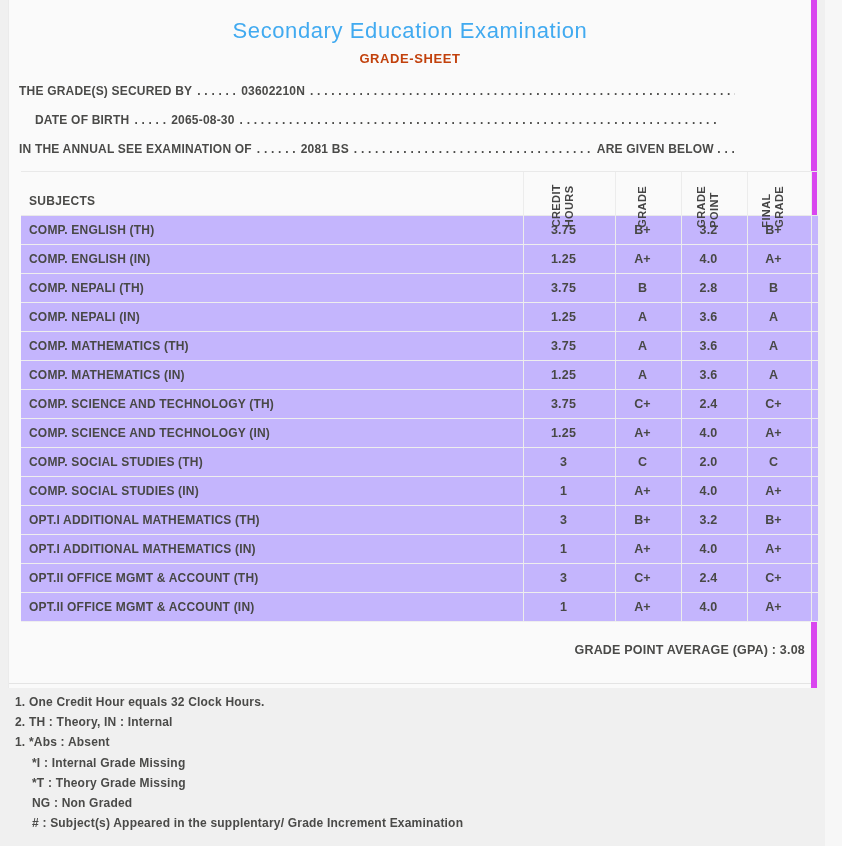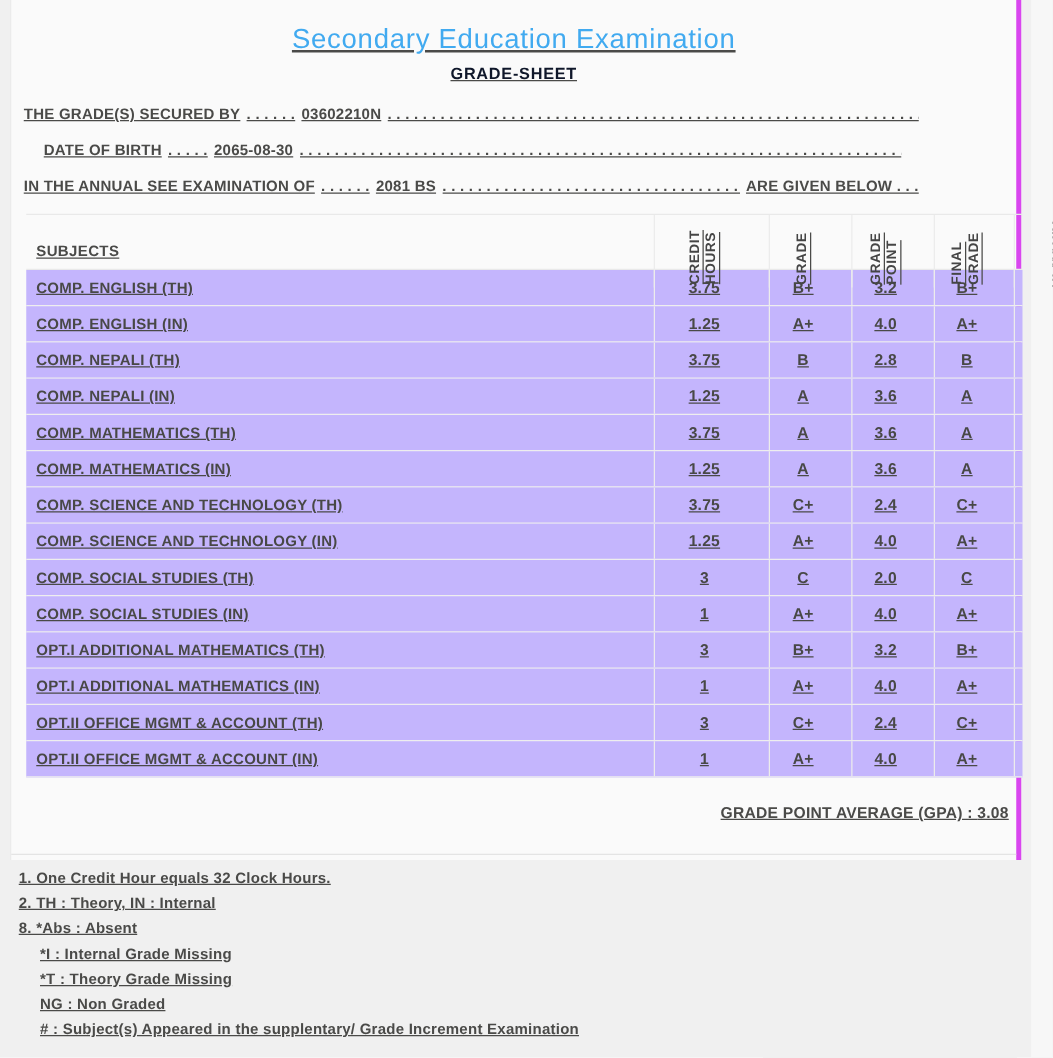--- a/index.html
+++ b/index.html
@@ -9,43 +9,42 @@
     background:#f0f0f0;
     font-family:"Liberation Sans", sans-serif;
     color:#4a4a48;
     overflow:hidden;
   }
   .sheet {
     position:absolute; left:8px; top:0;
     width:809px; height:688px;
     background:#fafafa;
     border-left:1px solid #ebebeb;
-    border-right:4px solid #d946ef;
-    text-decoration:underline;
+    border-right:6px solid #d946ef;
   }
   .right-pane {
     position:absolute; left:825px; top:0; width:17px; height:846px;
     background:#f7f7f7;
   }
   .page-title {
     margin-top:18px;
     text-align:center;
     font-size:22px;
     font-weight:400;
     letter-spacing:0.6px;
     color:#41aaf0;
     height:26px; line-height:26px;
   }
   .page-subtitle {
     margin-top:7px;
     text-align:center;
     font-size:13px;
     font-weight:700;
     letter-spacing:0.6px;
-    color:#0f172a;
+    color:#c2410c;
     height:15px; line-height:15px;
   }
   .info-block { margin:18px 0 0 10px; }
   .info-line {
     display:flex; align-items:baseline;
     width:716px; height:15px; line-height:15px;
     font-size:12px; font-weight:700;
     margin-bottom:14px;
     letter-spacing:0.2px;
   }
@@ -305,21 +304,21 @@
     <span>GRADE POINT AVERAGE (GPA) : </span><span>3.08</span>
   </div>
 
   <div class="divider"></div>
 
   <div class="notes" id="notes">
   <div class="note-line">1. One Credit Hour equals 32 Clock Hours.</div>
 
   <div class="note-line">2. TH : Theory, IN : Internal</div>
 
-  <div class="note-line">8. *Abs : Absent</div>
+  <div class="note-line">1. *Abs : Absent</div>
 
   <div class="note-line indent">*I : Internal Grade Missing</div>
 
   <div class="note-line indent">*T : Theory Grade Missing</div>
 
   <div class="note-line indent">NG : Non Graded</div>
 
   <div class="note-line indent"># : Subject(s) Appeared in the supplentary/ Grade Increment Examination</div>
 </div>
 

